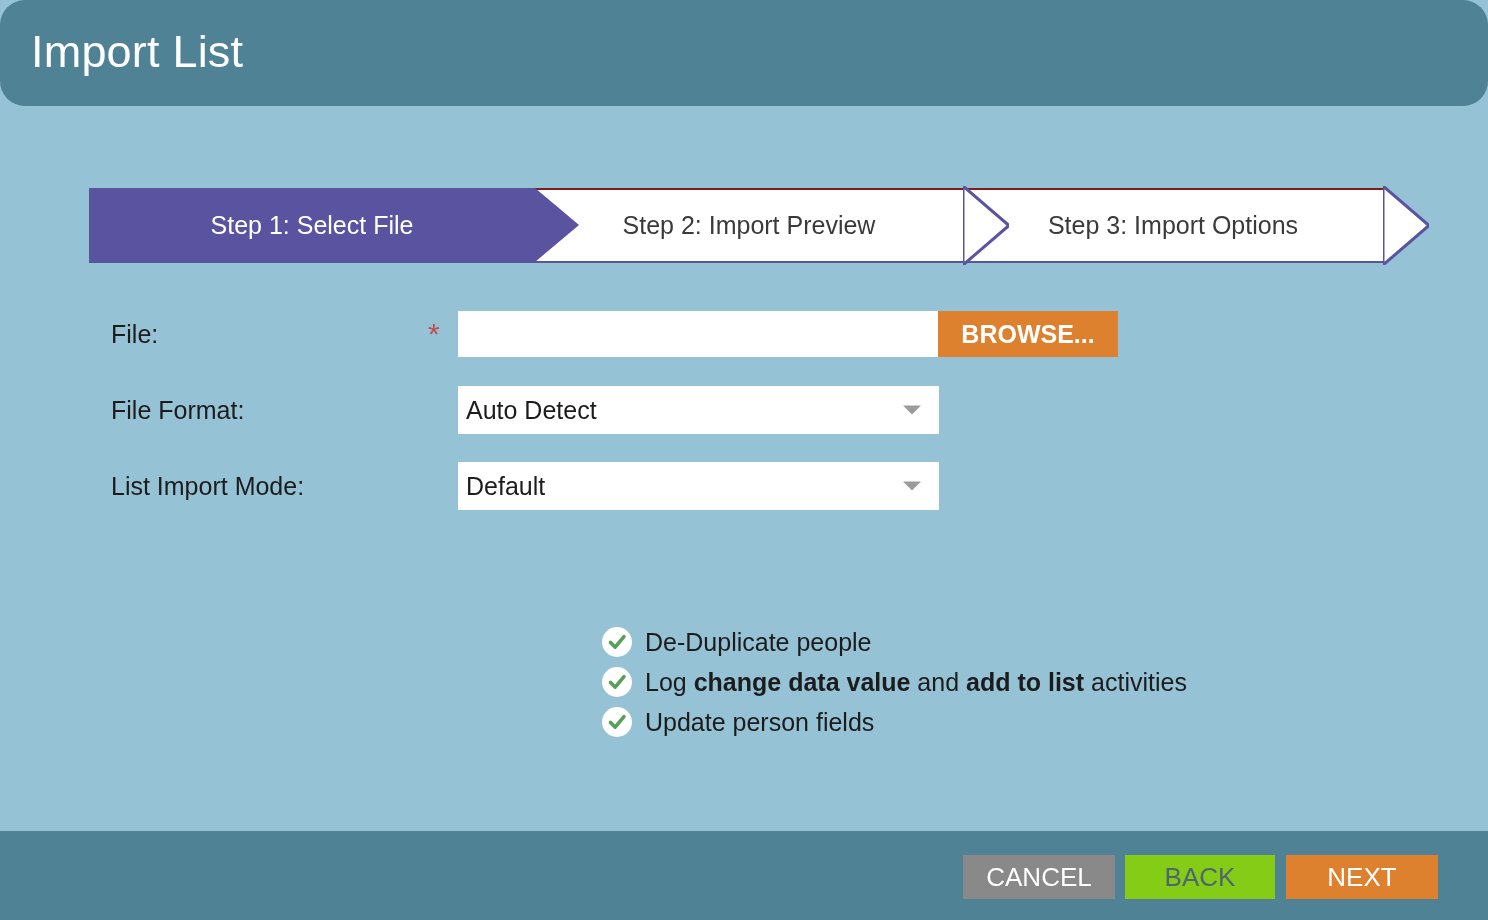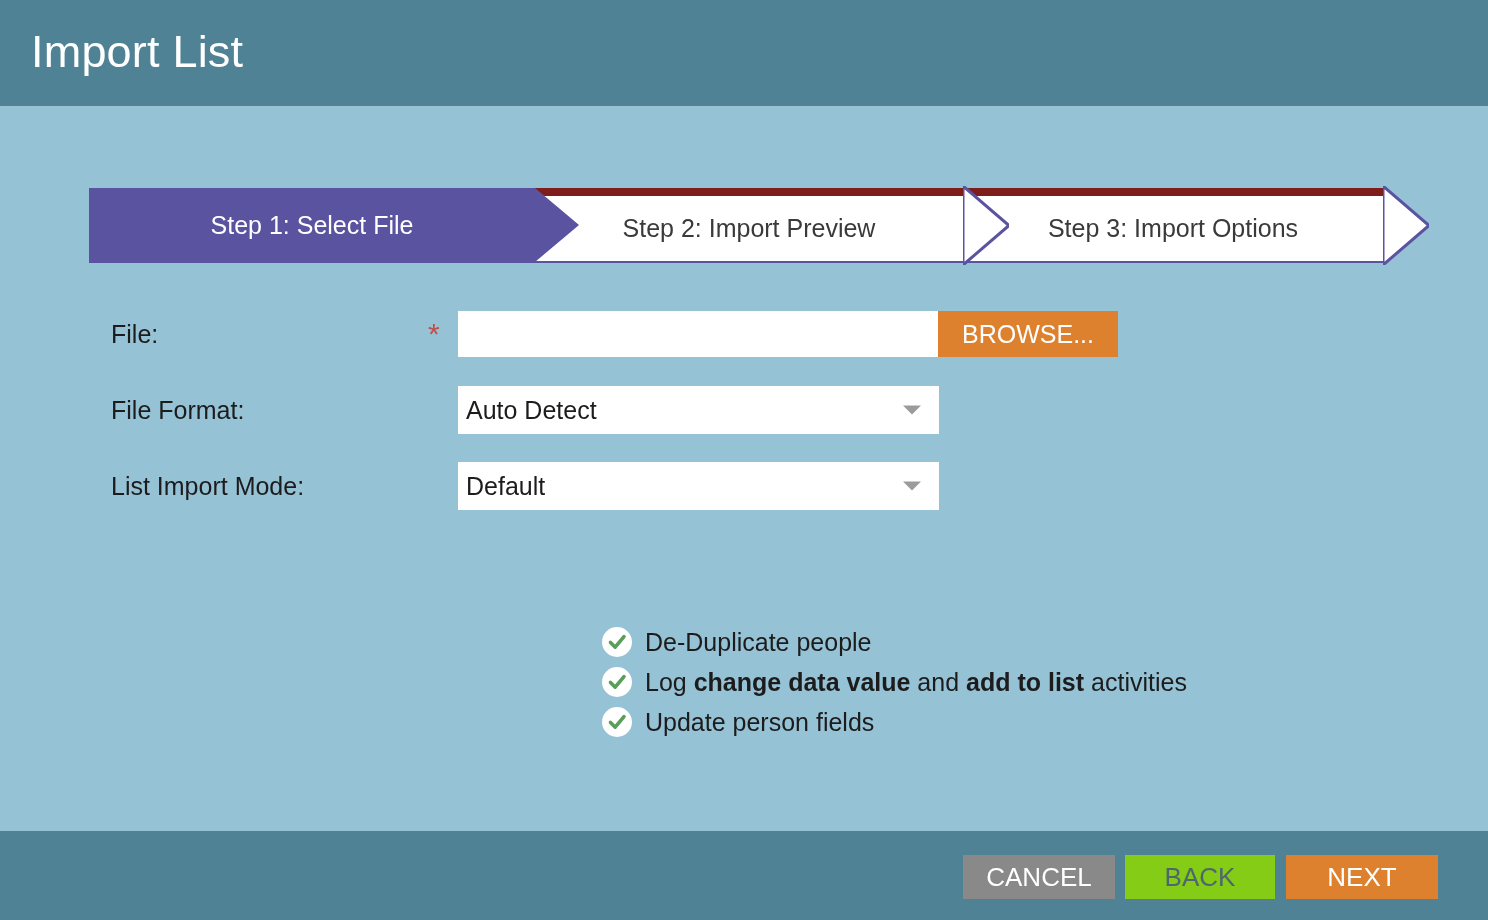--- a/index.html
+++ b/index.html
@@ -16,20 +16,21 @@
   }
 
   
   #app-header {
     position: absolute;
     left: 0; top: 0;
     width: 1488px;
     height: 106px;
     background: #4f8295;
     box-sizing: border-box;
+    border-radius: 25px;
   }
   #app-title {
     position: absolute;
     left: 31px;
     top: 24px;
     font-size: 45px;
     color: #ffffff;
     font-weight: normal;
     letter-spacing: 0.2px;
     line-height: 56px;
@@ -81,21 +82,21 @@
     left: 446px;
     top: 0;
     width: 0; height: 0;
     border-top: 37.5px solid transparent;
     border-bottom: 37.5px solid transparent;
     border-left: 44px solid #5a539f;
     z-index: 4;
   }
   .step-2, .step-3 {
     background: #ffffff;
-    border-top: 8px solid #7f1d1d;
+    border-top: 2px solid #7f1d1d;
     border-bottom: 2px solid #5a539f;
   }
   .step-2 {
     left: 446px;
     width: 428px;
   }
   .step-3 {
     left: 874px;
     width: 420px;
   }
@@ -175,20 +176,21 @@
     background: #dd812e;
     color: #ffffff;
     border: none;
     font-size: 25px;
     font-family: "Liberation Sans", sans-serif;
     cursor: pointer;
     display: flex;
     align-items: center;
     justify-content: center;
     box-sizing: border-box;
+    font-weight: bold;
   }
   .select-box {
     position: absolute;
     left: 458px;
     top: 50%;
     transform: translateY(-50%);
     width: 481px;
     height: 48px;
     background: #ffffff;
     box-sizing: border-box;

